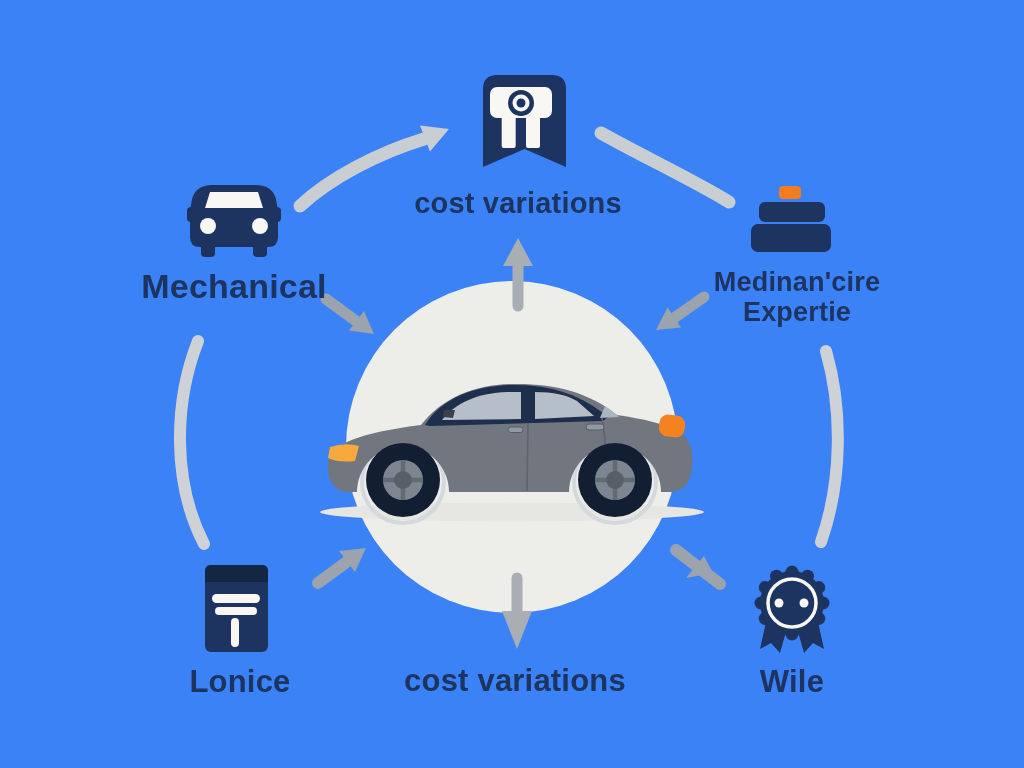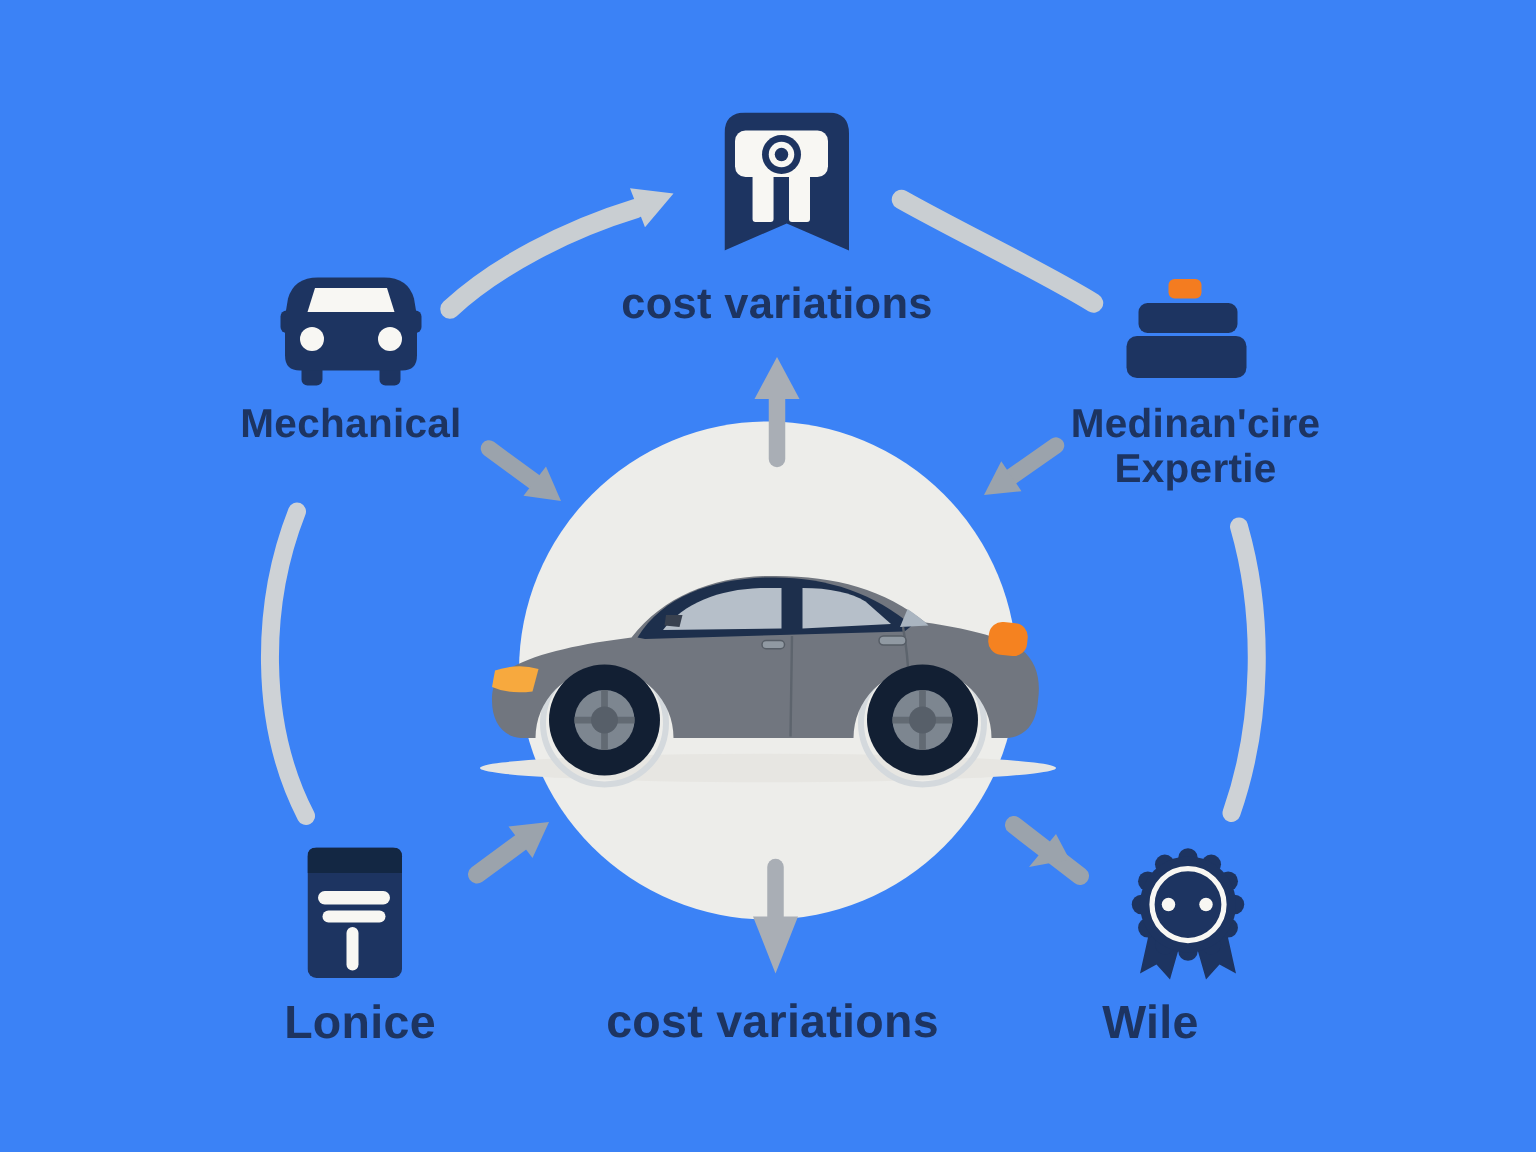--- a/index.html
+++ b/index.html
@@ -12,25 +12,25 @@
   .abs{position:absolute;}
   .label{
     position:absolute;
     color:#1d3461;
     font-weight:800;
     text-align:center;
     line-height:1.12;
     letter-spacing:0.2px;
   }
   .label-top{left:398px;top:187px;width:240px;font-size:29px;}
-  .label-left{left:124px;top:267px;width:220px;font-size:27px;}
+  .label-left{left:124px;top:267px;width:220px;font-size:34px;}
   .label-right{left:687px;top:267px;width:220px;font-size:27px;}
   .label-bl{left:150px;top:665px;width:180px;font-size:31px;}
   .label-bc{left:395px;top:664px;width:240px;font-size:31px;}
-  .label-br{left:677px;top:665px;width:180px;font-size:31px;}
+  .label-br{left:702px;top:665px;width:180px;font-size:31px;}
 </style>
 </head>
 <body>
 
 <div class="stage">
 
   <svg class="abs" style="left:0;top:0" width="1024" height="768" viewBox="0 0 1024 768">
 
     <circle cx="512" cy="447" r="166" fill="#ededea"></circle>
 

